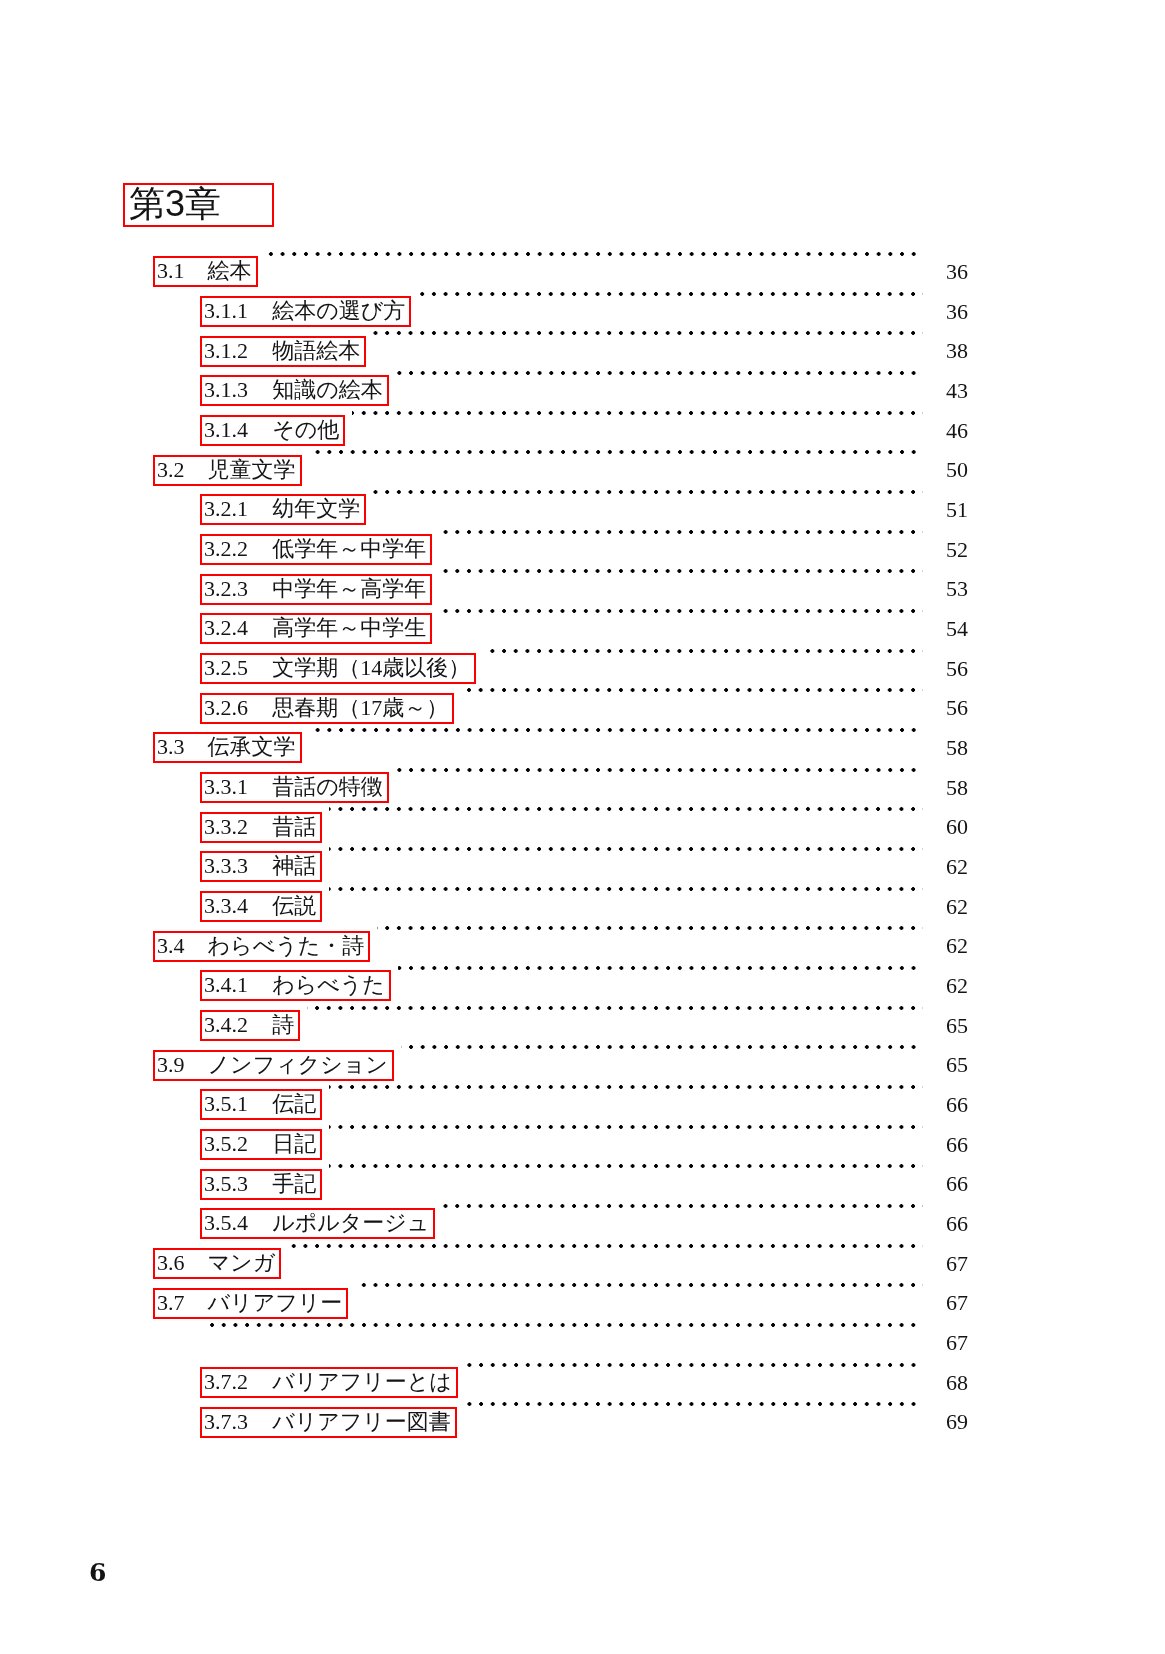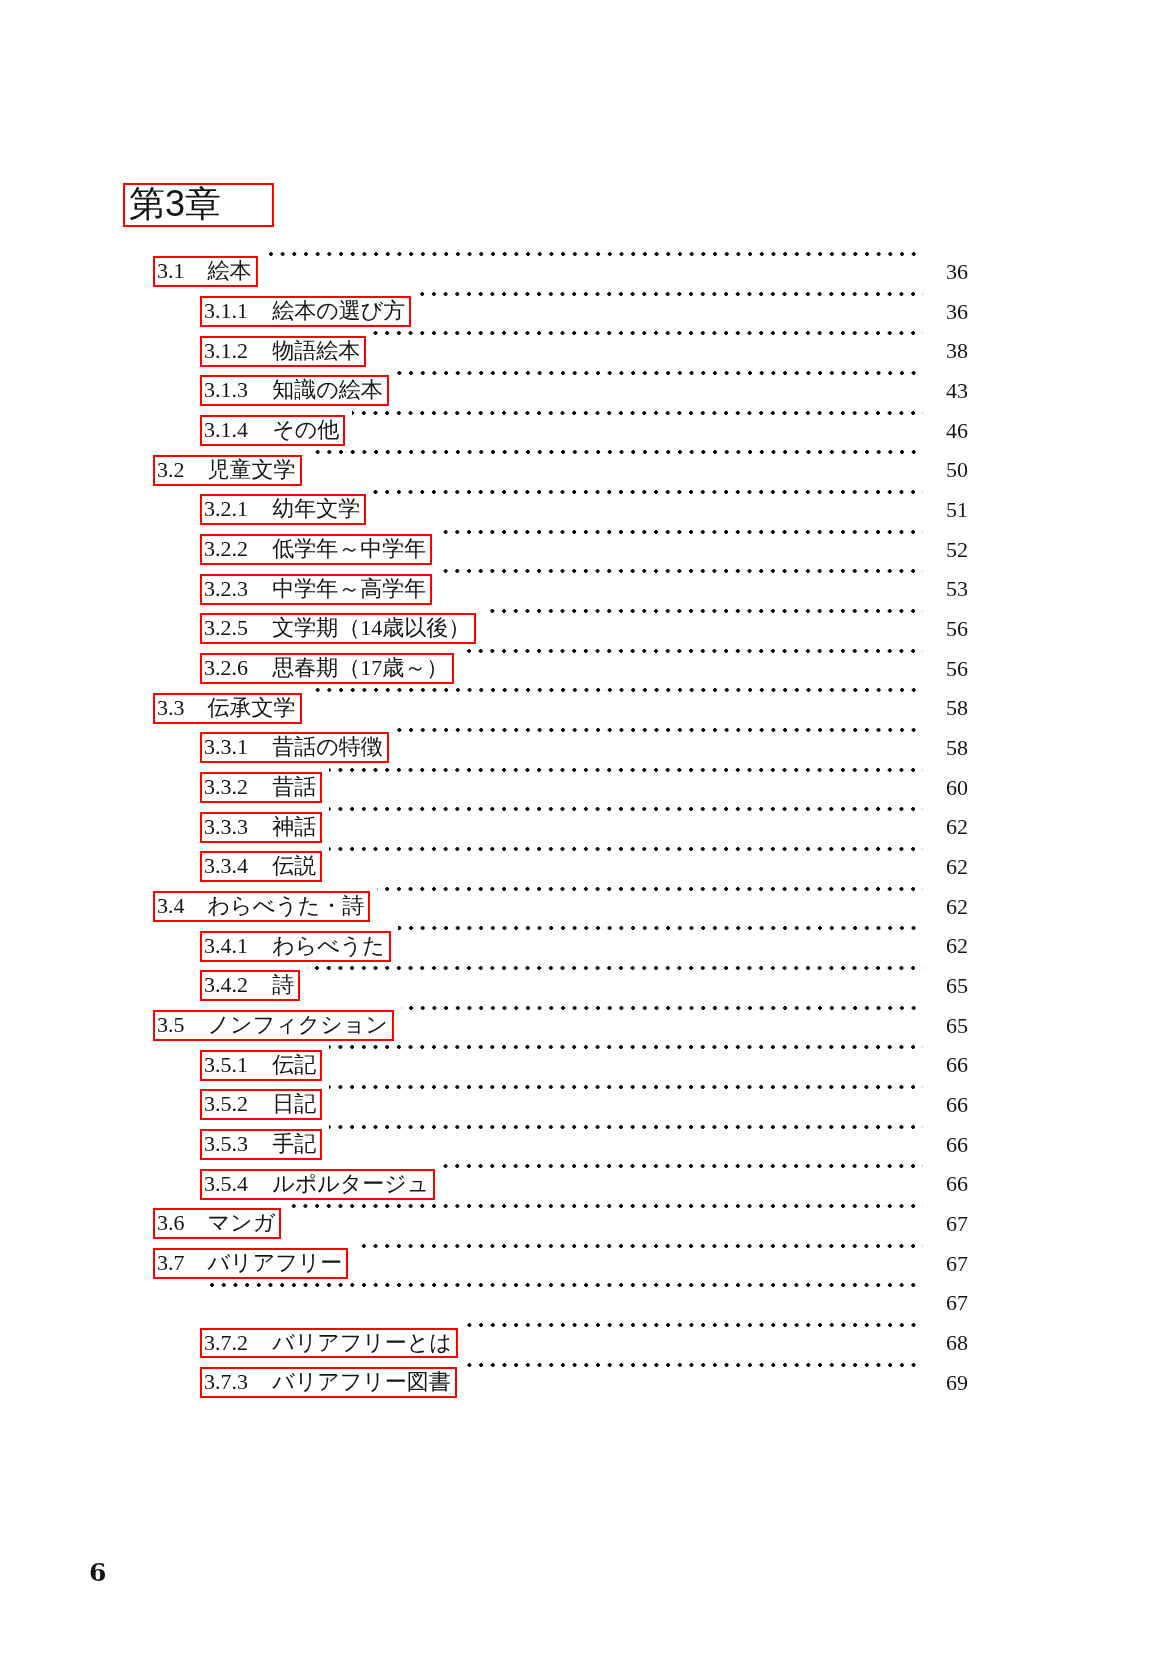--- a/index.html
+++ b/index.html
@@ -156,20 +156,28 @@
       <div class="toc-row level2">
         <span class="link-box">
           <span class="entry-num">3.2.3</span>
           <span class="entry-title">中学年～高学年</span>
         </span>
         <span class="leader"></span>
         <span class="pagenum">53</span>
       </div>
       <div class="toc-row level2">
         <span class="link-box">
+          <span class="entry-num">3.2.4</span>
+          <span class="entry-title">高学年～中学生</span>
+        </span>
+        <span class="leader"></span>
+        <span class="pagenum">54</span>
+      </div>
+      <div class="toc-row level2">
+        <span class="link-box">
           <span class="entry-num">3.2.5</span>
           <span class="entry-title">文学期（14歳以後）</span>
         </span>
         <span class="leader"></span>
         <span class="pagenum">56</span>
       </div>
       <div class="toc-row level2">
         <span class="link-box">
           <span class="entry-num">3.2.6</span>
           <span class="entry-title">思春期（17歳～）</span>
@@ -236,21 +244,21 @@
       <div class="toc-row level2">
         <span class="link-box">
           <span class="entry-num">3.4.2</span>
           <span class="entry-title">詩</span>
         </span>
         <span class="leader"></span>
         <span class="pagenum">65</span>
       </div>
       <div class="toc-row level1">
         <span class="link-box">
-          <span class="entry-num">3.5</span>
+          <span class="entry-num">3.9</span>
           <span class="entry-title">ノンフィクション</span>
         </span>
         <span class="leader"></span>
         <span class="pagenum">65</span>
       </div>
       <div class="toc-row level2">
         <span class="link-box">
           <span class="entry-num">3.5.1</span>
           <span class="entry-title">伝記</span>
         </span>

